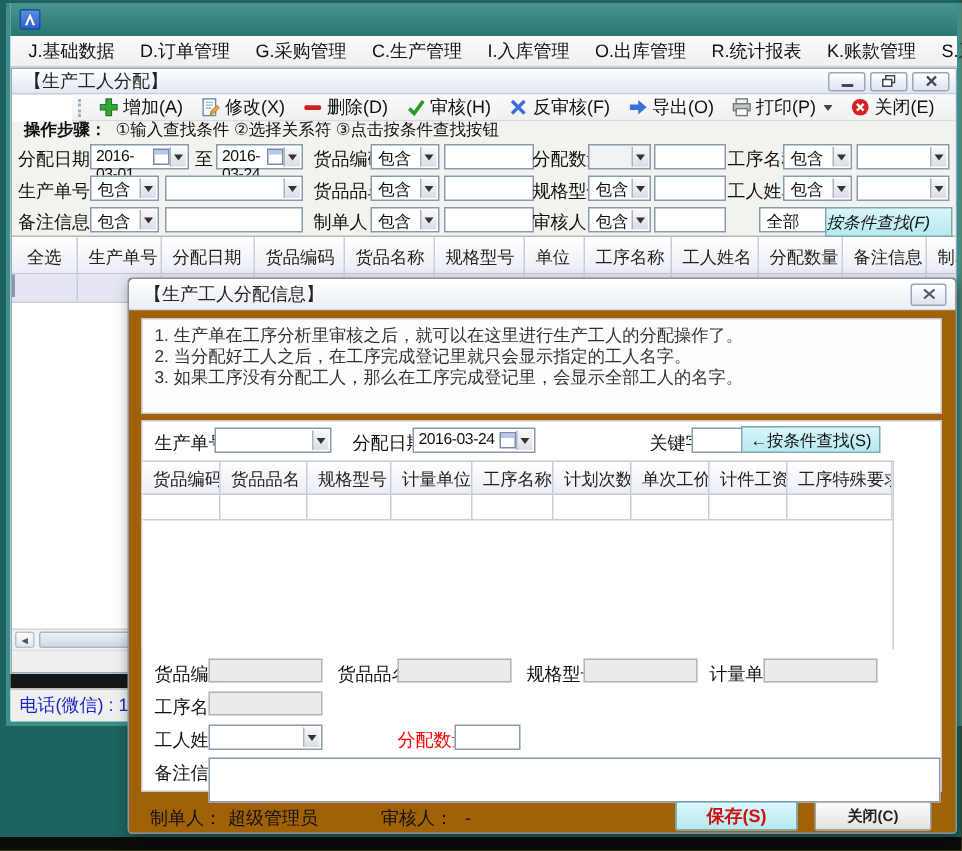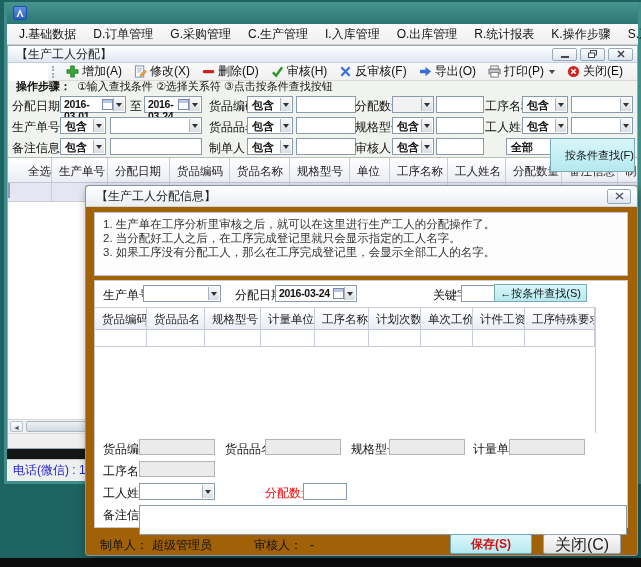--- a/index.html
+++ b/index.html
@@ -30,33 +30,33 @@
   .tb svg { display:block; }
   .tb-caret { width:0; height:0; border-left:3px solid transparent; border-right:3px solid transparent; border-top:4px solid #444; margin-left:2px; }
 
   .steps { height:13px; background:#f0f3ee; display:flex; align-items:center; padding-left:8px; font-size:11px; }
   .steps .u { border-bottom:1px solid #777; padding-bottom:1px; }
   .steps b { margin-right:6px; }
 
   .filters { position:relative; height:64px; background:#f0f3ee; border-bottom:1px solid #b7bdb4; padding-top:2px; }
   .frow { position:relative; height:17px; margin-bottom:4px; }
   .flabel { position:absolute; top:2px; font-size:12px; color:#111; white-space:nowrap; }
-  .combo, .datebox, .tinput, .fselect { position:absolute; top:0; height:17px; background:#fff; border:1px solid #8a9aae; font-size:11px;font-weight:bold; }
+  .combo, .datebox, .tinput, .fselect { position:absolute; top:0; height:17px; background:#fff; border:1px solid #8a9aae; font-size:11px; }
   .combo, .fselect { padding:1px 14px 0 4px; }
   .caret { position:absolute; right:1px; top:1px; bottom:1px; width:11px; background:linear-gradient(#f8f8f8,#d9dee5); border-left:1px solid #a8b4c0; }
   .caret::after { content:""; position:absolute; left:2px; top:5px; border-left:3px solid transparent; border-right:3px solid transparent; border-top:4px solid #333; }
   .datebox { padding:1px 26px 0 3px; font-size:10.5px; letter-spacing:-0.3px; }
   .cal { position:absolute; right:12px; top:2px; width:11px; height:11px; background:#fff; border:1px solid #7a8aa8; }
   .cal::before { content:""; position:absolute; left:0; right:0; top:0; height:3px; background:#b8c8e8; }
   .cyan-btn { background:linear-gradient(#d8f6fa,#b5e9ef); border:1px solid #7aaab4; font-size:11px; font-family:inherit; color:#111; }
-  .find-btn { position:absolute; top:0; height:34px; text-align:right; }
+  .find-btn { position:absolute; top:0; height:20px; text-align:left;font-style:italic; }
 
   .grid-header { display:flex; height:25px; background:linear-gradient(#ffffff,#ebedf5); border-bottom:1px solid #c2c6d6; overflow:hidden; }
   .gh-cell { flex:0 0 auto; border-right:1px solid #c9cdda; padding:6px 0 0 7px; font-size:11.5px; color:#222; white-space:nowrap; overflow:hidden; }
-  .gh-cell.center { padding-left:0; text-align:right; }
+  .gh-cell.center { padding-left:0; text-align:center; }
   .grid-row { display:flex; height:19px; background:#e6e6f2; border-bottom:1px solid #c9cdda; overflow:hidden; }
   .gr-cell { flex:0 0 auto; border-right:1px solid #c9cdda; }
   .checkbox { width:11px; height:11px; background:#fff; border:1px solid #8a9ab0; margin:3px auto 0; }
   .grid-body { flex:1; background:#fff; }
 
   .hscroll { height:14px; background:#f1f1f1; border-top:1px solid #d5d5d5; position:relative; }
   .hs-arrow { position:absolute; left:2px; top:1px; width:13px; height:11px; font-size:7px; line-height:11px; text-align:center; color:#456; background:linear-gradient(#fdfdfd,#e2e6ec); border:1px solid #b8c2ce; border-radius:2px; }
   .hs-thumb { position:absolute; left:18px; top:1px; width:62px; height:11px; background:linear-gradient(#eef2f6,#cfd8e2); border:1px solid #a8b6c4; border-radius:2px; }
   .child-band { height:15px; background:#efefef; border-top:1px solid #dcdcdc; }
 
@@ -86,21 +86,21 @@
   .rofield { position:absolute; height:16px; background:#ebebeb; border:1px solid #b4b4b4; }
   .tinput { height:17px; background:#fff; border:1px solid #8a9aae; font-size:11px; padding:0 3px; }
   .qty-label { color:#ff0000; }
   .remark-area { position:absolute; background:#fff; border:1px solid #8a9aae; }
 
   .dlg-footer { position:absolute; left:8px; right:9px; top:348px; height:22px; display:flex; align-items:center; }
   .ft-label { font-size:12px; color:#111; }
   .save-btn { position:absolute; left:356px; top:0; width:82px; height:20px; border-radius:2px;
     background:linear-gradient(#dbf7fb,#b5e9ef); border:1px solid #6fa8b8; color:#cc1111; font-weight:bold; font-size:12px; font-family:inherit; }
   .close-btn { position:absolute; left:449px; top:0; width:78px; height:20px; border-radius:2px;
-    background:linear-gradient(#fbfbfb,#e2e2e2); border:1px solid #9aa4ae; color:#222; font-size:16px; font-family:inherit; }
+    background:linear-gradient(#fbfbfb,#e2e2e2); border:1px solid #9aa4ae; color:#222; font-size:10px; font-family:inherit;font-weight:bold; }
 </style>
 </head>
 <body>
 
 <div class="desktop">
 
   <div class="main-window">
     <div class="titlebar">
       <span class="app-icon">
         <svg width="8" height="8" viewBox="0 0 8 8">
@@ -110,21 +110,21 @@
     </div>
 
     <div class="menubar">
       <span class="menu-item">J.基础数据</span>
       <span class="menu-item">D.订单管理</span>
       <span class="menu-item">G.采购管理</span>
       <span class="menu-item">C.生产管理</span>
       <span class="menu-item">I.入库管理</span>
       <span class="menu-item">O.出库管理</span>
       <span class="menu-item">R.统计报表</span>
-      <span class="menu-item">K.操作步骤</span>
+      <span class="menu-item">K.账款管理</span>
       <span class="menu-item">S.系统管理</span>
 
     </div>
 
     <div class="mdi">
       <div class="child-window">
         <div class="child-titlebar">
           <span class="child-title-text">【生产工人分配】</span>
           <span class="cap-btn">
             <svg width="8" height="7" viewBox="0 0 8 7">

